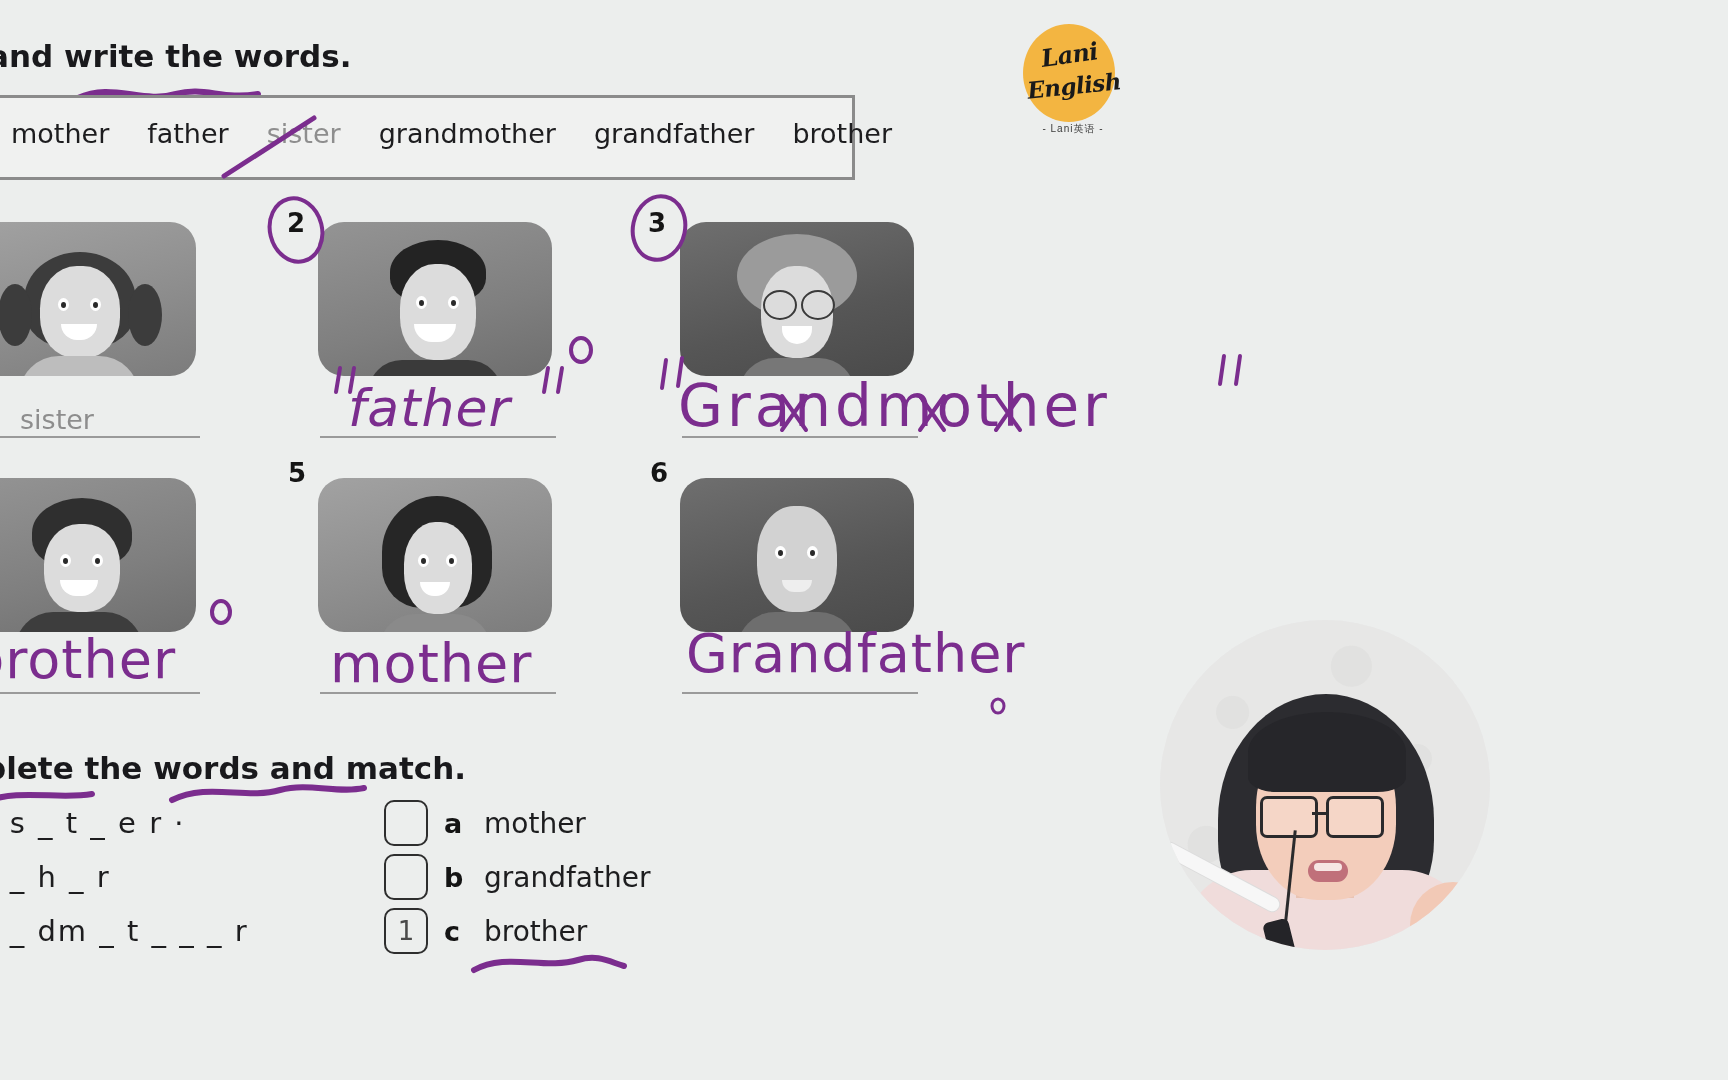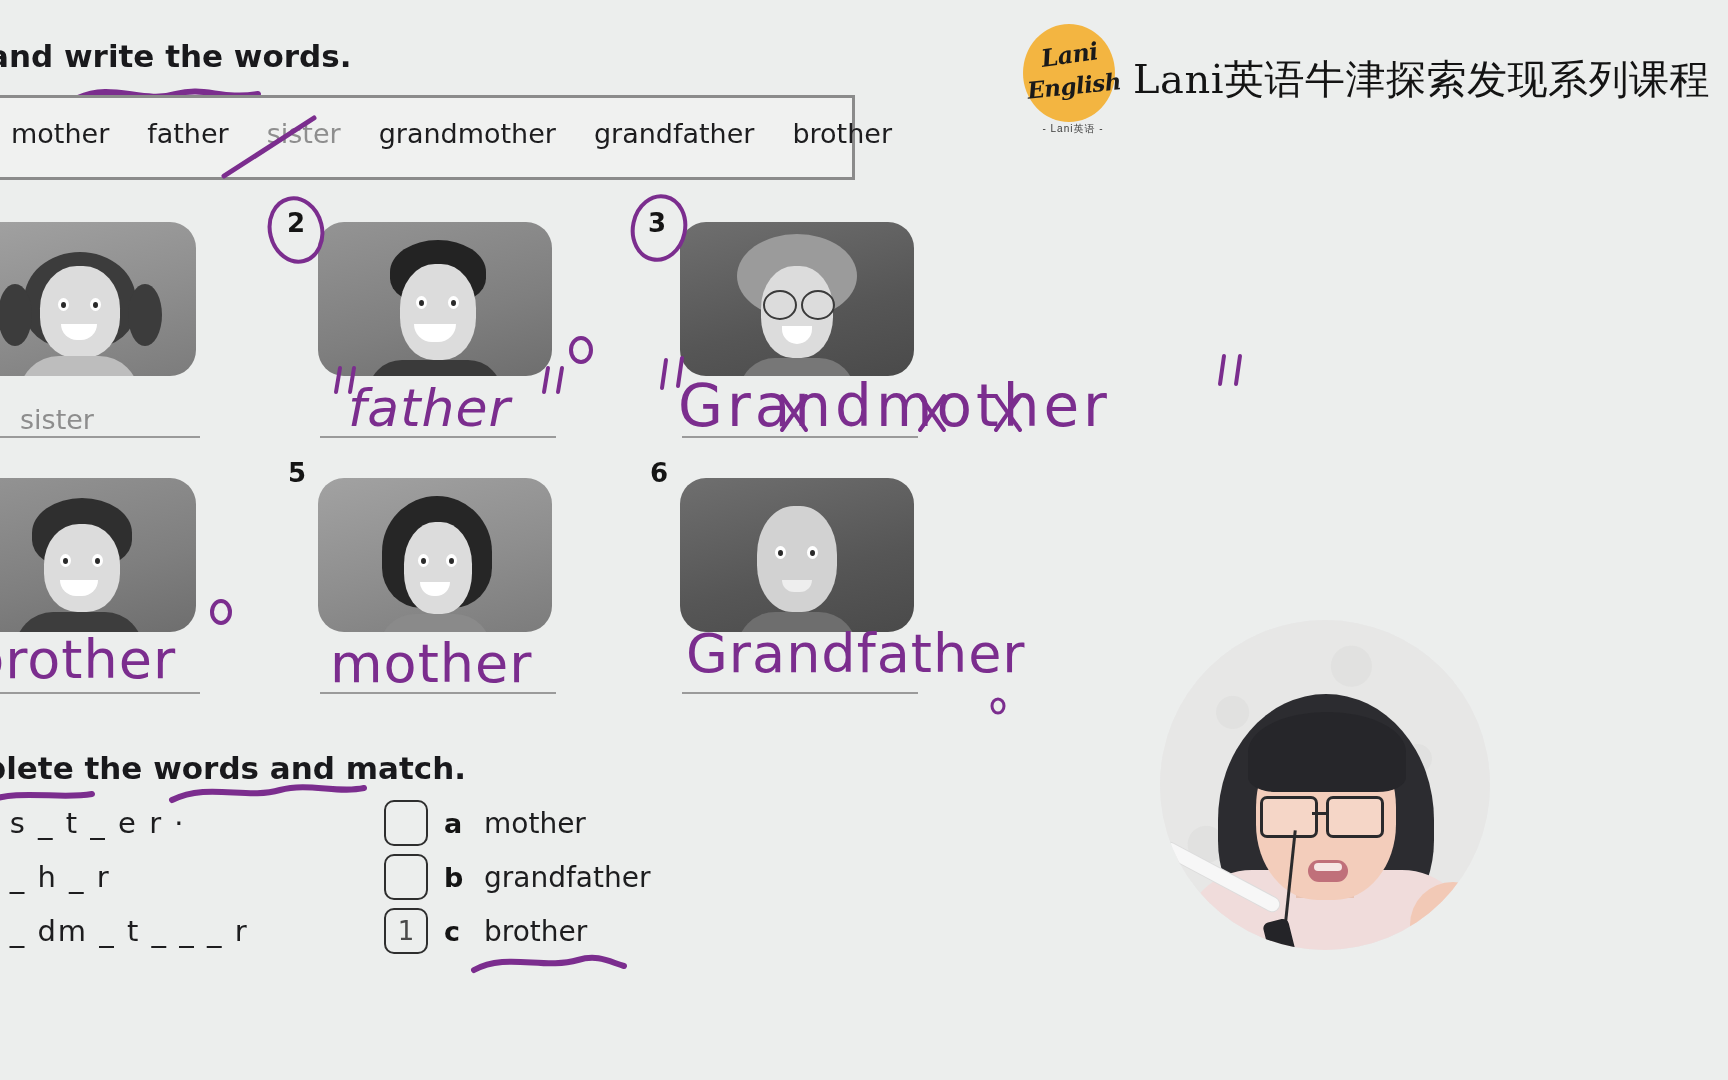--- a/index.html
+++ b/index.html
@@ -184,21 +184,20 @@
 <body>
 
 <div id="stage">
 
   <div id="brand">
     <div id="logo-oval">
       <div id="logo-lani">Lani</div>
       <div id="logo-english">English</div>
     </div>
     <div id="logo-sub">- Lani英语 -</div>
-    <div id="brand-title">Lani英语牛津探索发现系列课程</div>
   </div>
 
   <div class="ws-heading" id="task1-heading">and write the words.</div>
 
   <svg class="ink-svg" style="left:72px;top:78px;" width="260" height="32">
     <path class="hand-ink" stroke-width="6" d="M6,20 C40,4 70,26 104,16 C132,8 150,22 186,16"></path>
   </svg>
 
   <div id="wordbank">
     <div id="wordbank-words">

